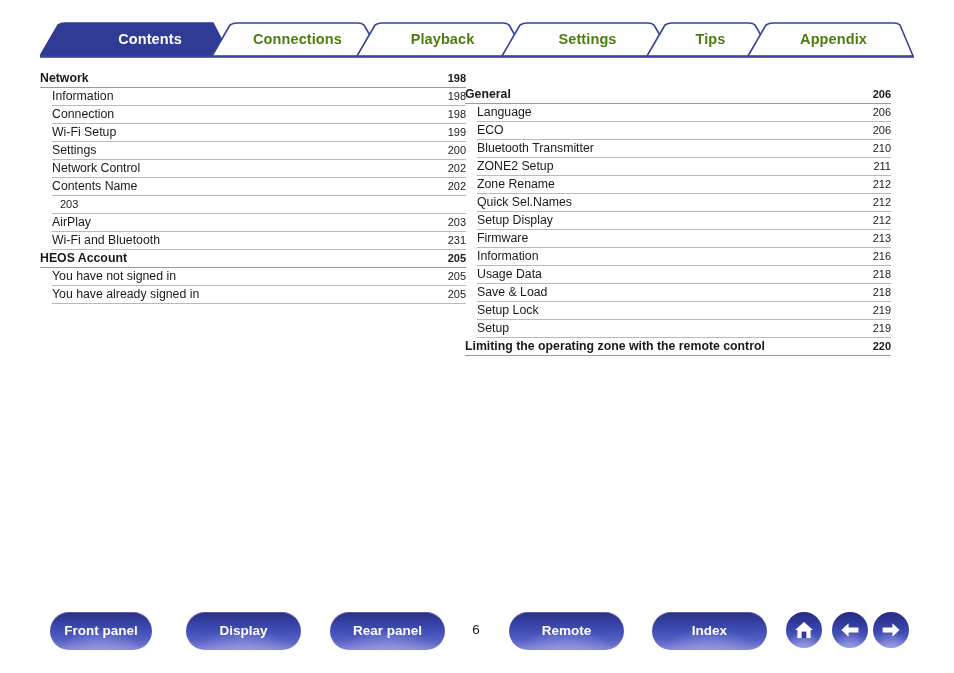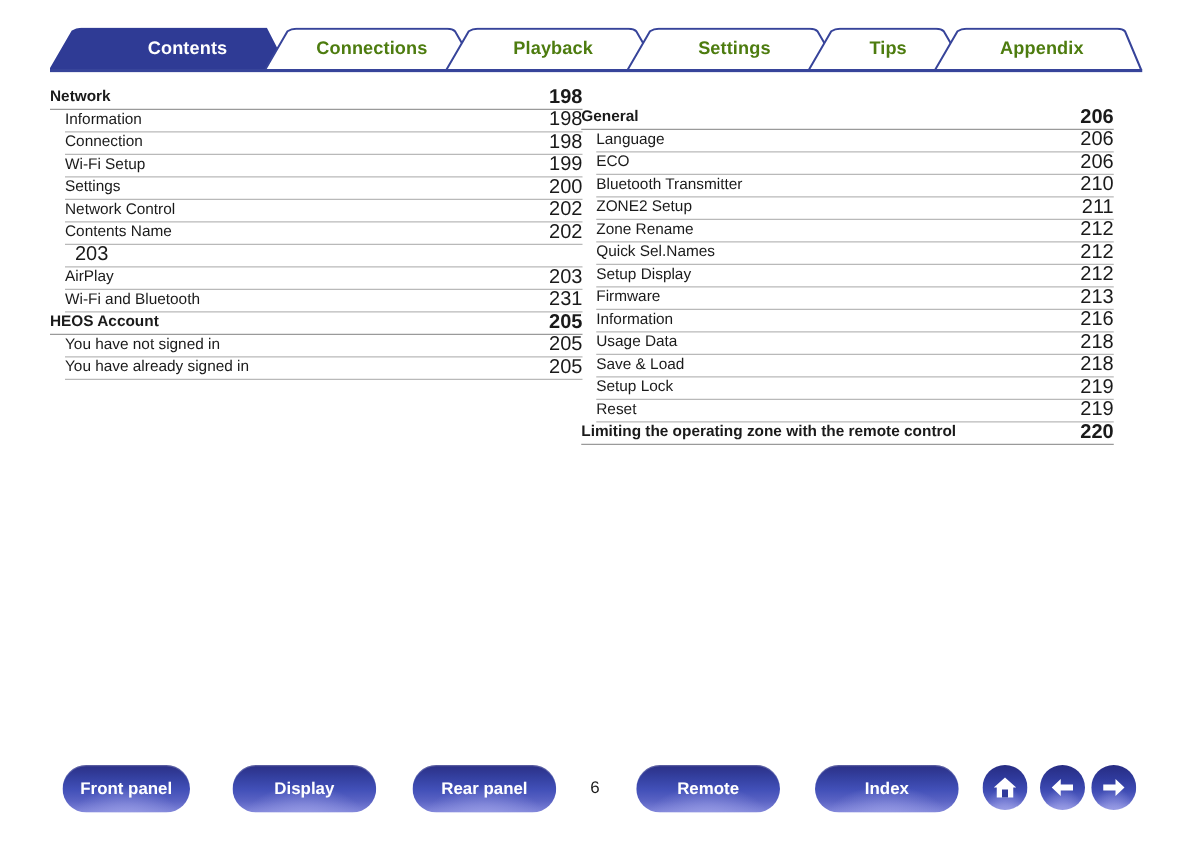--- a/index.html
+++ b/index.html
@@ -53,38 +53,38 @@
     position: absolute;
     top: 70px;
   }
   .toc.left  { left: 40px;  width: 426px; }
   .toc.right { left: 465px; width: 426px; margin-top: 16px; }
 
   .row {
     position: relative;
     height: 18px;
     display: flex;
-    align-items: flex-start;
+    align-items: center;
     border-bottom: 1px solid #9a9a9a;
   }
   .row.sub {
     margin-left: 12px;
     border-bottom: 1px solid #b9b9b9;
   }
   .row .title {
     flex: 1 1 auto;
     font-size: 12.3px;
     line-height: 15px;
     white-space: nowrap;
     overflow: hidden;
     padding-bottom: 1px;
   }
   .row .pageno {
     flex: 0 0 auto;
-    font-size: 16px;
+    font-size: 11px;
     line-height: 15px;
     text-align: right;
     padding-bottom: 1px;
     padding-left: 8px;
   }
   .row.head .title,
   .row.head .pageno {
     font-weight: bold;
   }
   .row.sub .title,
@@ -266,21 +266,21 @@
     </div>
     <div class="row sub">
       <span class="title">Save &amp; Load</span>
       <span class="pageno">218</span>
     </div>
     <div class="row sub">
       <span class="title">Setup Lock</span>
       <span class="pageno">219</span>
     </div>
     <div class="row sub">
-      <span class="title">Reset</span>
+      <span class="title">Setup</span>
       <span class="pageno">219</span>
     </div>
     <div class="row head">
       <span class="title">Limiting the operating zone with the remote control</span>
       <span class="pageno">220</span>
     </div>
   </div>
 
 <div class="footer">
   <div class="pill" style="left:50px;width:102px;">Front panel</div>

